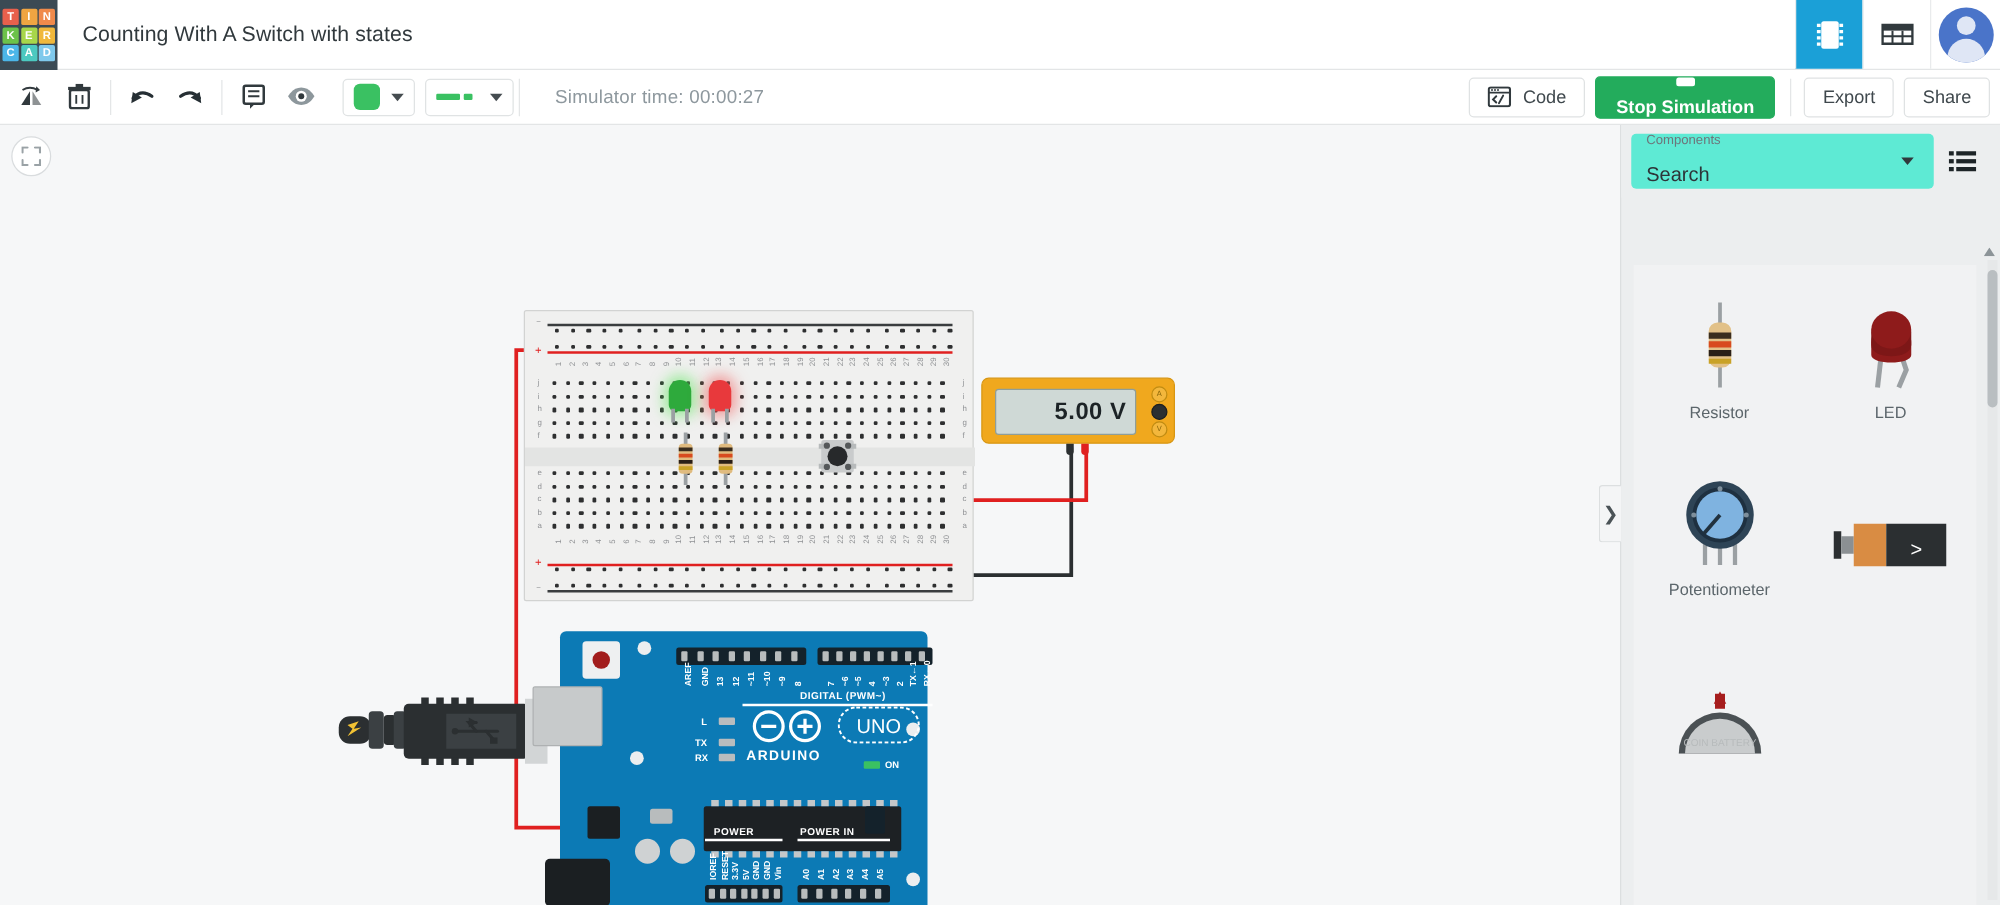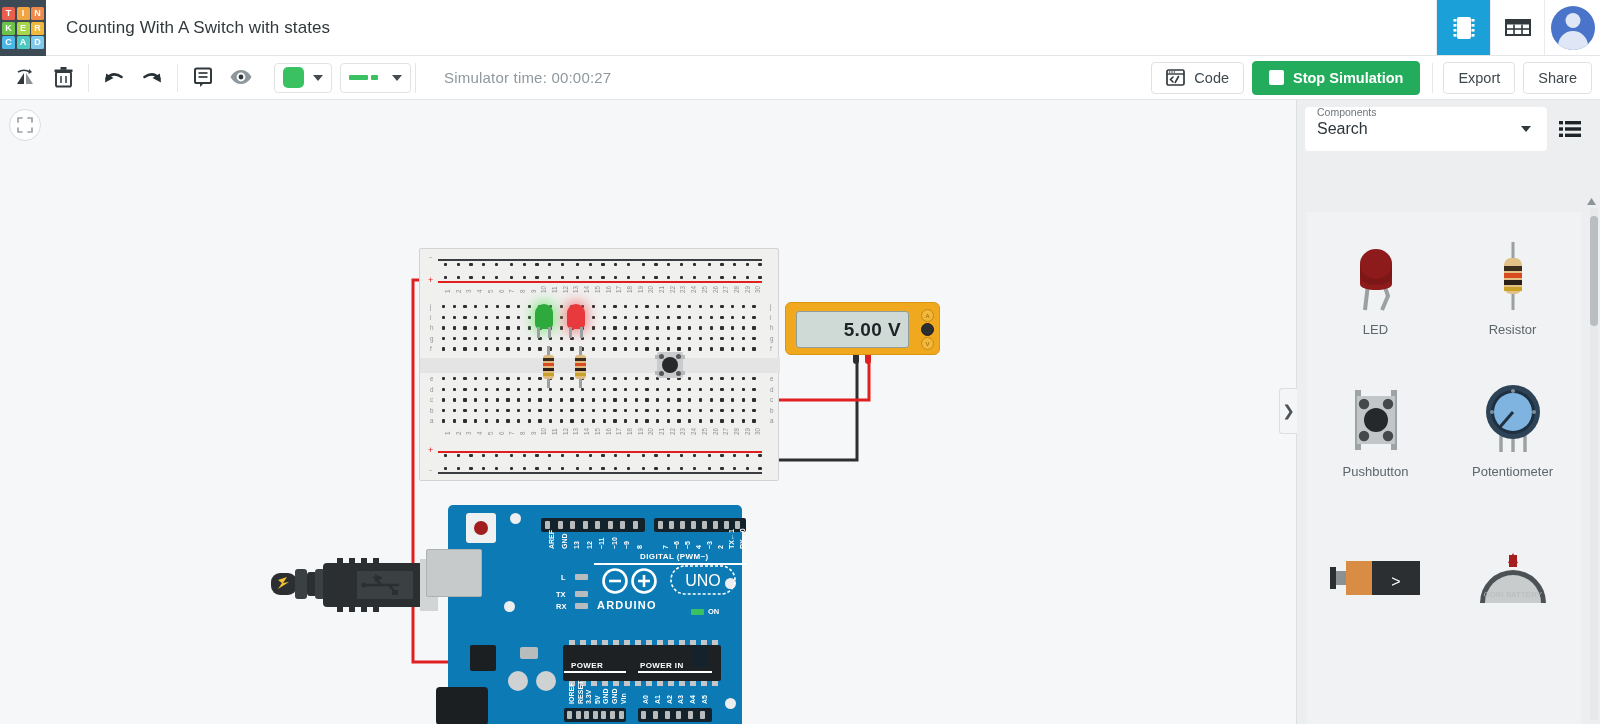--- a/index.html
+++ b/index.html
@@ -176,22 +176,22 @@
   
   #panel {
     position: absolute; top: 100px; left: 1296px; width: 304px; height: 624px;
     background: #eceeef; border-left: 1px solid #dcdfe0;
   }
   #panel-head {
     position: absolute; top: 0; left: 0; width: 304px; height: 58px;
     background: #eceeef; display: flex; align-items: center; padding: 0 8px;
   }
   #cat-select {
-    flex: 1; height: 44px; background: #ffffff; border-radius: 4px;
-    display: flex; flex-direction: column; justify-content: flex-start;
+    flex: 1; height: 44px; background: #5eead4; border-radius: 4px;
+    display: flex; flex-direction: column; justify-content: space-between;
     padding: 0 12px; position: relative; cursor: pointer;
   }
   #cat-label { font-size: 10.5px; color: #6d767b; line-height: 1.1; }
   #cat-value { font-size: 16px; color: #2d3438; line-height: 1.25; }
   #cat-caret { position: absolute; right: 16px; top: 19px; width: 0; height: 0;
     border-left: 5px solid transparent; border-right: 5px solid transparent; border-top: 6px solid #30383c; }
   #list-toggle { width: 46px; height: 44px; display: flex; align-items: center; justify-content: center; cursor: pointer; }
   #search-wrap {
     position: absolute; top: 66px; left: 10px; width: 250px; height: 36px;
     background: #fff; border: 1px solid #e1e4e5; display: flex; align-items: center;
@@ -348,21 +348,21 @@
         <rect x="1" y="1" width="17" height="15" rx="1.6" fill="none" stroke="#31393d" stroke-width="1.7"></rect>
         <line x1="1" y1="5" x2="18" y2="5" stroke="#31393d" stroke-width="1.4"></line>
         <circle cx="3.6" cy="3" r=".8" fill="#31393d"></circle>
           <circle cx="6" cy="3" r=".8" fill="#31393d"></circle>
           <circle cx="8.4" cy="3" r=".8" fill="#31393d"></circle>
         <path d="M7 8 L4.5 10.5 L7 13" fill="none" stroke="#31393d" stroke-width="1.6" stroke-linecap="round"></path>
         <line x1="12.5" y1="7.5" x2="9.2" y2="13.5" stroke="#31393d" stroke-width="1.6" stroke-linecap="round"></line>
       </svg>
       <span>Code</span>
     </div>
-    <div class="tbtn" id="stop-sim" style="background: rgb(35, 172, 92); border-color: rgb(35, 172, 92);">
+    <div class="tbtn" id="stop-sim" style="background: rgb(35, 172, 92); border-color: rgb(35, 172, 92); flex-direction: column;">
       <span class="stop-square"></span>
       <span>Stop Simulation</span>
     </div>
     <div class="tb-vsep"></div>
     <div class="tbtn">
       <span>Export</span>
     </div>
     <div class="tbtn">
       <span>Share</span>
     </div>
@@ -1151,57 +1151,42 @@
         <rect x="0" y="13.6" width="4" height="3.4" fill="#1d2427"></rect>
         <rect x="6" y="13.6" width="16" height="3.4" fill="#1d2427"></rect>
       </svg>
     </div>
   </div>
 
 
   <div id="comp-grid">
       <div class="comp-cell">
         <div class="comp-art">
-          <svg width="56" height="72" viewBox="0 0 56 72">
-      <line x1="20" y1="44" x2="17" y2="70" stroke="#9ba0a3" stroke-width="4"></line>
-      <path d="M36 44 L40 56 L34 70" fill="none" stroke="#9ba0a3" stroke-width="4"></path>
-      <path d="M12 34 C12 14 44 14 44 34 L44 44 C44 52 12 52 12 44 Z" fill="#8e1b1b"></path>
-      <path d="M12 26 C12 8 44 8 44 26 L44 36 C44 48 12 48 12 36 Z" fill="#7d1717"></path>
-      <ellipse cx="28" cy="24" rx="16" ry="15" fill="#8e1b1b"></ellipse>
-    </svg>
-        </div>
-        <div class="comp-name">LED</div>
-      </div>
-      <div class="comp-cell">
-        <div class="comp-art">
           <svg width="46" height="72" viewBox="0 0 46 72">
       <line x1="23" y1="2" x2="23" y2="70" stroke="#9ba0a3" stroke-width="3"></line>
       <rect x="14" y="18" width="18" height="36" rx="7" fill="#e2c188"></rect>
       <rect x="14" y="26" width="18" height="5" fill="#3a2d1e"></rect>
       <rect x="14" y="33" width="18" height="5" fill="#d84b1f"></rect>
       <rect x="14" y="40" width="18" height="5" fill="#2a2018"></rect>
       <rect x="14" y="47" width="18" height="4" fill="#c9a227"></rect>
     </svg>
         </div>
         <div class="comp-name">Resistor</div>
       </div>
       <div class="comp-cell">
         <div class="comp-art">
-          <svg width="62" height="68" viewBox="0 0 62 68">
-      <rect x="10" y="4" width="6" height="60" fill="#9ea3a6"></rect>
-      <rect x="46" y="4" width="6" height="60" fill="#9ea3a6"></rect>
-      <rect x="12" y="10" width="38" height="48" fill="#c2c6c8"></rect>
-      <circle cx="19" cy="18" r="5.2" fill="#44484a"></circle>
-      <circle cx="43" cy="18" r="5.2" fill="#44484a"></circle>
-      <circle cx="19" cy="50" r="5.2" fill="#44484a"></circle>
-      <circle cx="43" cy="50" r="5.2" fill="#44484a"></circle>
-      <circle cx="31" cy="34" r="12" fill="#26292b"></circle>
+          <svg width="56" height="72" viewBox="0 0 56 72">
+      <line x1="20" y1="44" x2="17" y2="70" stroke="#9ba0a3" stroke-width="4"></line>
+      <path d="M36 44 L40 56 L34 70" fill="none" stroke="#9ba0a3" stroke-width="4"></path>
+      <path d="M12 34 C12 14 44 14 44 34 L44 44 C44 52 12 52 12 44 Z" fill="#8e1b1b"></path>
+      <path d="M12 26 C12 8 44 8 44 26 L44 36 C44 48 12 48 12 36 Z" fill="#7d1717"></path>
+      <ellipse cx="28" cy="24" rx="16" ry="15" fill="#8e1b1b"></ellipse>
     </svg>
         </div>
-        <div class="comp-name">Pushbutton</div>
+        <div class="comp-name">LED</div>
       </div>
       <div class="comp-cell">
         <div class="comp-art">
           <svg width="64" height="72" viewBox="0 0 64 72">
       <line x1="20" y1="52" x2="20" y2="70" stroke="#9ba0a3" stroke-width="3.4"></line>
       <line x1="32" y1="52" x2="32" y2="70" stroke="#9ba0a3" stroke-width="3.4"></line>
       <line x1="44" y1="52" x2="44" y2="70" stroke="#9ba0a3" stroke-width="3.4"></line>
       <circle cx="32" cy="30" r="27" fill="#2e4456"></circle>
       <circle cx="32" cy="30" r="22" fill="#1e3040"></circle>
       <circle cx="32" cy="30" r="19" fill="#7fb3e0"></circle>

